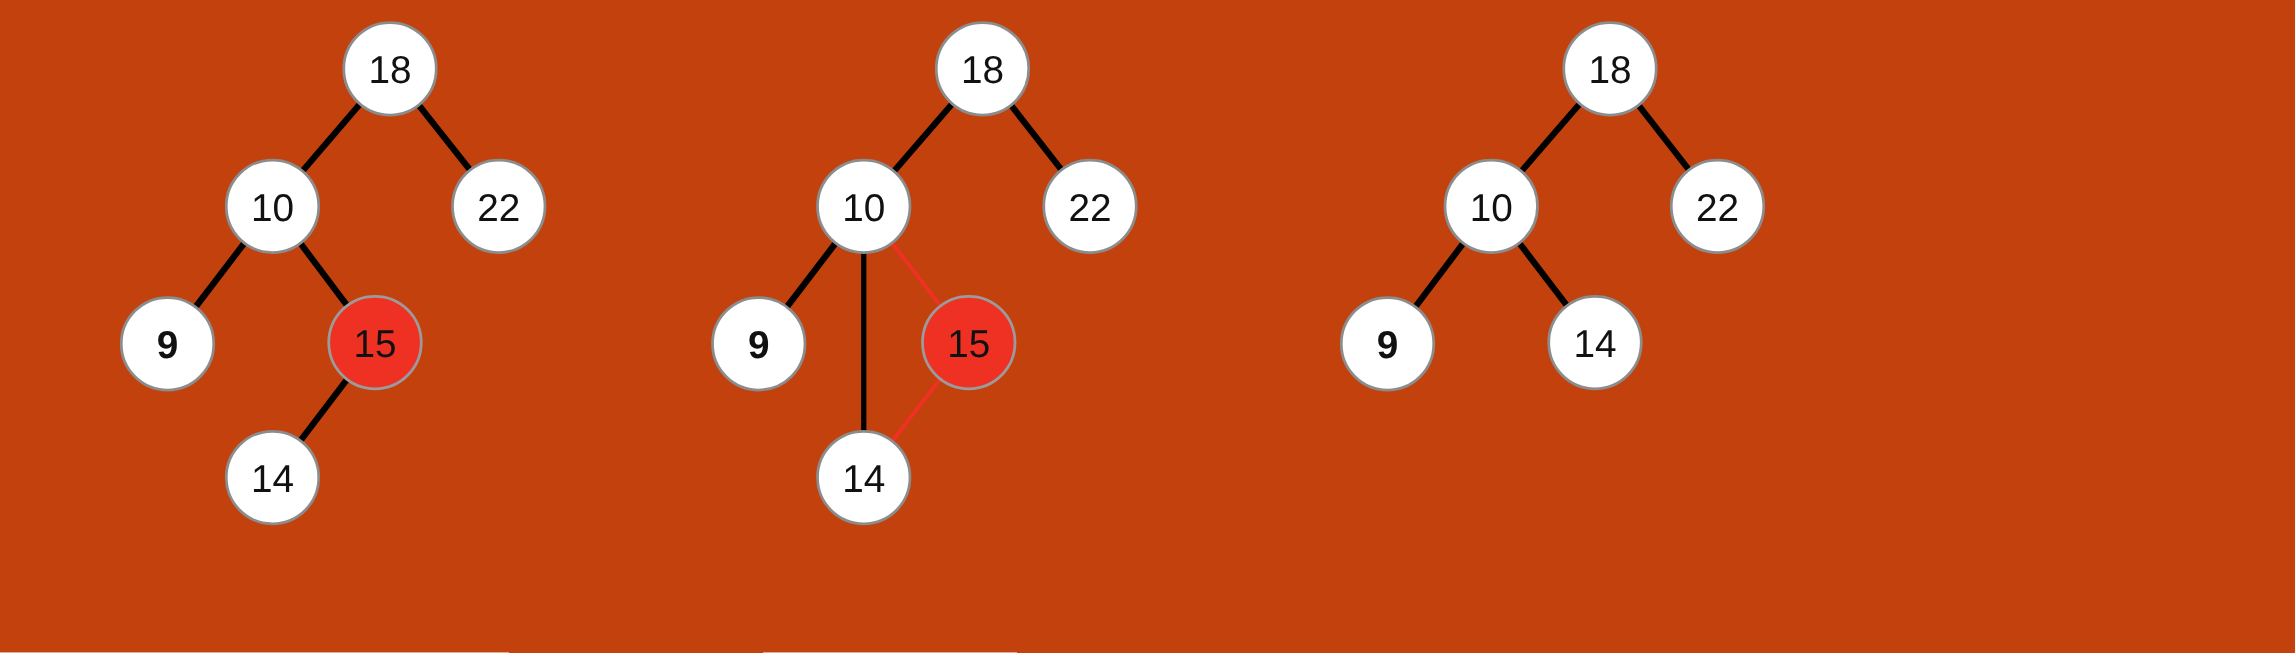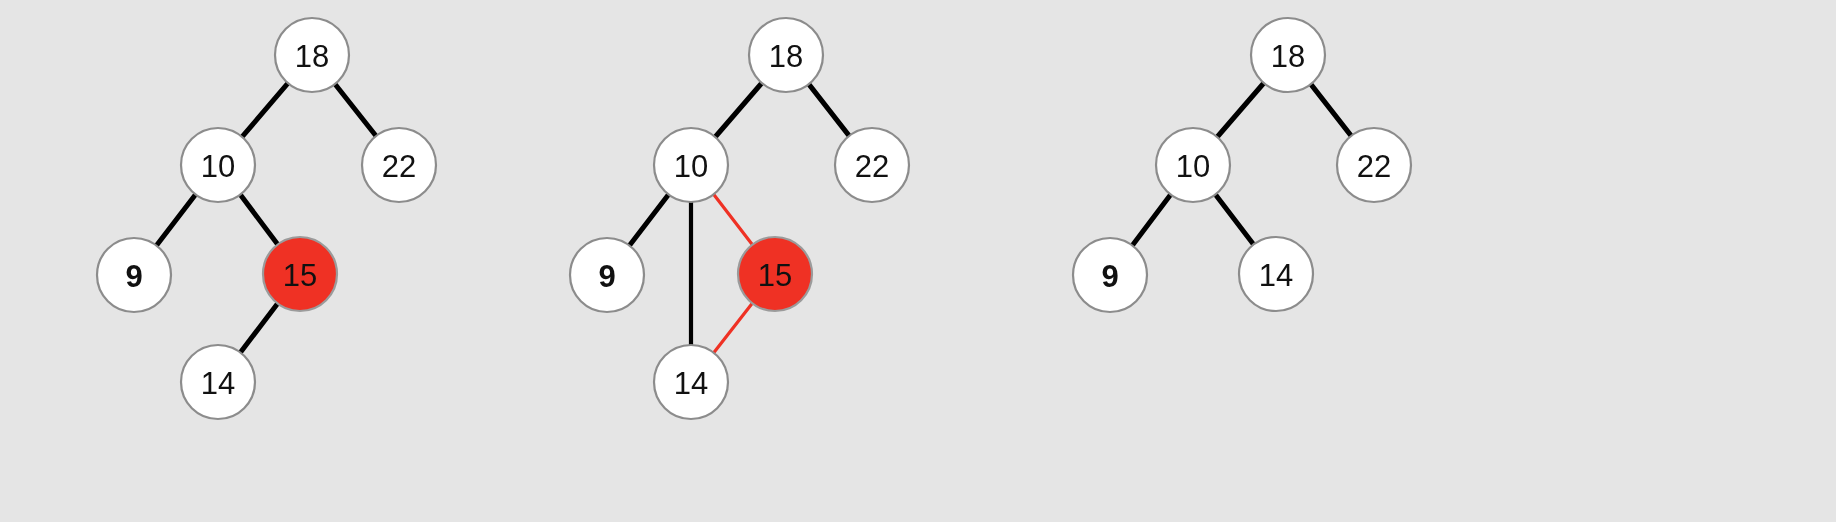--- a/index.html
+++ b/index.html
@@ -8,21 +8,21 @@
     padding: 0;
     background: #ffffff;
   }
   body {
     font-family: "Liberation Sans", sans-serif;
   }
   #canvas {
     position: relative;
     width: 1836px;
     height: 522px;
-    background: #e5e5e5;
+    background: #c2410c;
     overflow: hidden;
   }
   .tree-svg {
     position: absolute;
     top: 0;
     left: 0;
     width: 1836px;
     height: 522px;
   }
   .node-circle-plain {

